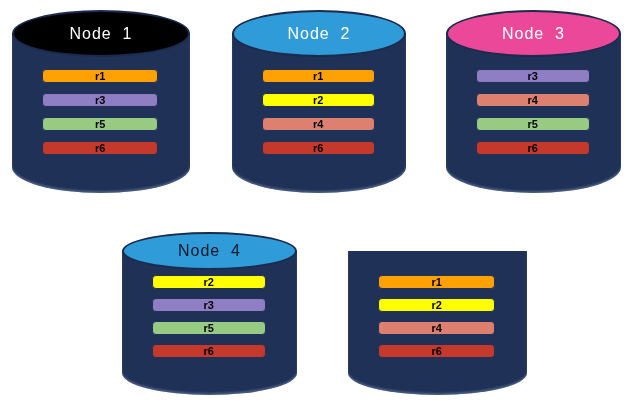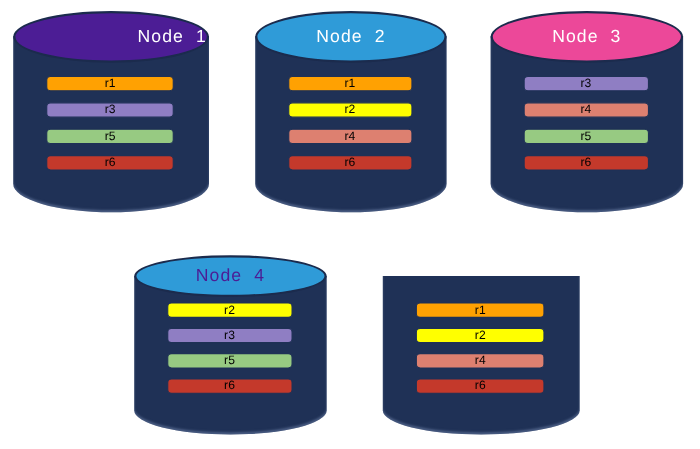--- a/index.html
+++ b/index.html
@@ -45,40 +45,40 @@
   }
   .top-row .bars { top: 59px; gap: 10px; }
   .bottom-row .bars { top: 43px; gap: 9px; }
   .bar {
     height: 14px;
     box-sizing: border-box;
     border-radius: 4px;
     display: flex;
     align-items: center;
     justify-content: center;
-    font-weight: normal;
+    font-weight: bold;
     font-size: 11px;
     color: #000000;
     line-height: 1;
   }
   
   .node1 { left: 12px;  top: 10px;  width: 178px; height: 183px; }
   .node2 { left: 232px; top: 10px;  width: 174px; height: 183px; }
   .node3 { left: 446px; top: 10px;  width: 175px; height: 183px; }
   .node4 { left: 122px; top: 232px; width: 175px; height: 163px; }
   .node5 { left: 348px; top: 232px; width: 179px; height: 163px; }
 </style>
 </head>
 <body>
 
 <div class="canvas">
 
   <div class="cyl top-row node1">
     <div class="cyl-body" style="background: rgb(31, 49, 86);"></div>
-    <div class="cyl-top" style="background: #4c1d95; border: 2px solid rgb(27, 43, 77); justify-content: flex-end;">
+    <div class="cyl-top" style="background: #000000; border: 2px solid rgb(27, 43, 77);">
       <span class="cyl-title" style="color: rgb(255, 255, 255);">Node  1</span>
     </div>
     <div class="bars">
       <div class="bar" style="background: rgb(255, 161, 2); border: 1.5px solid rgb(31, 49, 86); color: rgb(0, 0, 0);">r1</div>
       <div class="bar" style="background: rgb(143, 126, 195); border: 1.5px solid rgb(31, 49, 86); color: rgb(0, 0, 0);">r3</div>
       <div class="bar" style="background: rgb(151, 202, 130); border: 1.5px solid rgb(31, 49, 86); color: rgb(0, 0, 0);">r5</div>
       <div class="bar" style="background: rgb(196, 57, 43); border: 1.5px solid rgb(31, 49, 86); color: rgb(0, 0, 0);">r6</div>
     </div>
   </div>
 
@@ -104,21 +104,21 @@
       <div class="bar" style="background: rgb(143, 126, 195); border: 1.5px solid rgb(31, 49, 86); color: rgb(0, 0, 0);">r3</div>
       <div class="bar" style="background: rgb(221, 128, 112); border: 1.5px solid rgb(31, 49, 86); color: rgb(0, 0, 0);">r4</div>
       <div class="bar" style="background: rgb(151, 202, 130); border: 1.5px solid rgb(31, 49, 86); color: rgb(0, 0, 0);">r5</div>
       <div class="bar" style="background: rgb(196, 57, 43); border: 1.5px solid rgb(31, 49, 86); color: rgb(0, 0, 0);">r6</div>
     </div>
   </div>
 
   <div class="cyl bottom-row node4">
     <div class="cyl-body" style="background: rgb(31, 49, 86);"></div>
     <div class="cyl-top" style="background: rgb(47, 155, 216); border: 2px solid rgb(27, 43, 77);">
-      <span class="cyl-title" style="color: #4c1d95;">Node  4</span>
+      <span class="cyl-title" style="color: #0f172a;">Node  4</span>
     </div>
     <div class="bars">
       <div class="bar" style="background: rgb(255, 255, 0); border: 1.5px solid rgb(31, 49, 86); color: rgb(0, 0, 0);">r2</div>
       <div class="bar" style="background: rgb(143, 126, 195); border: 1.5px solid rgb(31, 49, 86); color: rgb(0, 0, 0);">r3</div>
       <div class="bar" style="background: rgb(151, 202, 130); border: 1.5px solid rgb(31, 49, 86); color: rgb(0, 0, 0);">r5</div>
       <div class="bar" style="background: rgb(196, 57, 43); border: 1.5px solid rgb(31, 49, 86); color: rgb(0, 0, 0);">r6</div>
     </div>
   </div>
 
   <div class="cyl bottom-row node5">

